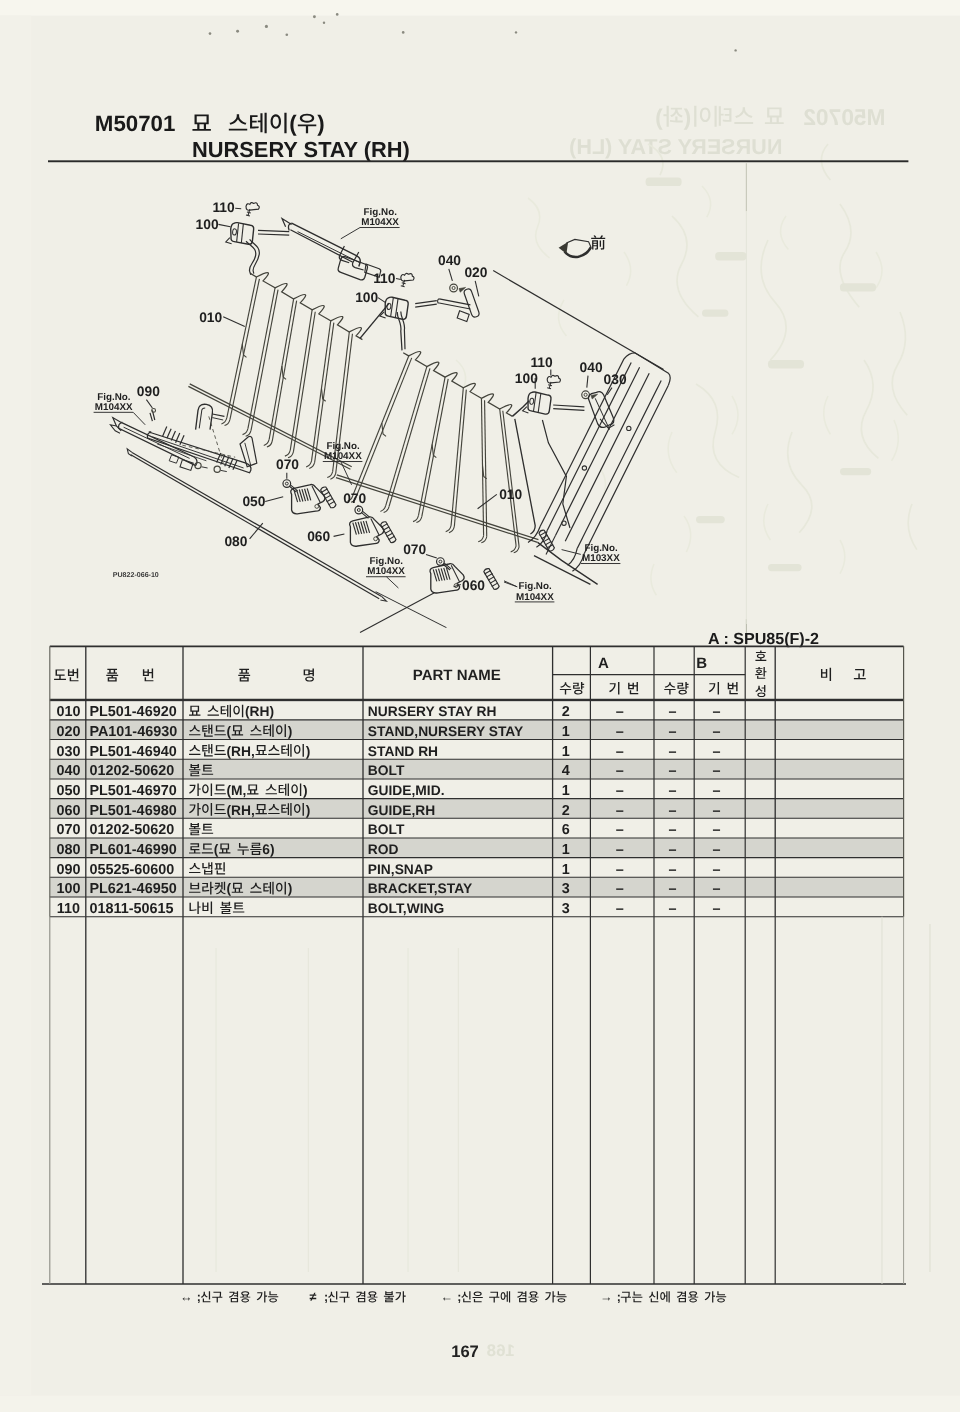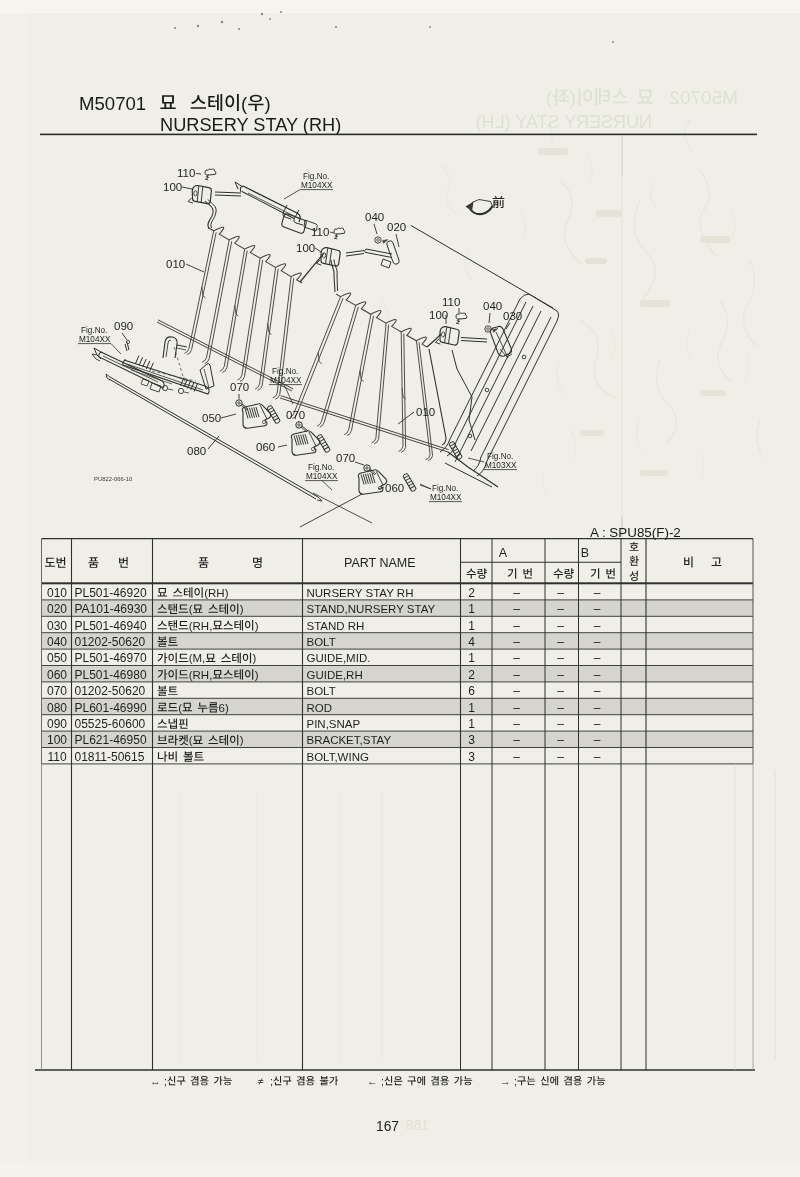--- a/index.html
+++ b/index.html
@@ -1,15 +1,15 @@
 <!DOCTYPE html>
 <html><head><meta charset="utf-8">
 <style>
 html,body{margin:0;padding:0;background:#e8e8e0;}
-#page{position:relative;width:800px;height:1177px;background:#fca5a5;overflow:hidden;font-family:"Liberation Sans",sans-serif;}
+#page{position:relative;width:800px;height:1177px;background:#fca5a5;overflow:hidden;font-family:"Liberation Sans",sans-serif;font-weight:bold;}
 svg{position:absolute;left:0;top:0;}
 </style></head><body>
 <div id="page">
 <svg width="800" height="1177" viewBox="0 0 800 1177">
 <defs>
         <path id="kbb18" d="M262 359H361V90H262ZM556 359H655V89H556ZM47 113H873V30H47ZM140 760H776V324H140ZM678 680H238V404H678Z"></path>
         <path id="kc2a4" d="M403 771H490V703Q490 643 471 589Q452 535 418 488Q383 441 337 403Q290 366 235 339Q180 313 120 300L76 383Q128 394 177 415Q226 436 267 468Q308 499 338 537Q369 574 386 617Q403 659 403 703ZM422 771H509V703Q509 659 526 616Q543 574 573 536Q604 498 645 467Q686 436 735 415Q783 393 836 383L792 300Q732 313 677 339Q622 366 575 403Q529 440 494 487Q460 534 441 589Q422 643 422 703ZM47 120H873V37H47Z"></path>
         <path id="kd14c" d="M423 490H591V408H423ZM78 212H138Q206 212 259 214Q312 215 360 220Q407 225 457 234L466 153Q414 143 365 138Q316 134 262 132Q207 131 138 131H78ZM78 724H416V644H174V184H78ZM145 478H377V399H145ZM728 831H824V-81H728ZM543 811H637V-37H543Z"></path>
         <path id="kc774" d="M696 831H796V-83H696ZM312 763Q380 763 433 724Q486 684 516 612Q546 540 546 443Q546 344 516 272Q486 200 433 160Q380 121 312 121Q244 121 191 160Q138 200 108 272Q77 344 77 443Q77 540 108 612Q138 684 191 724Q244 763 312 763ZM312 672Q271 672 240 645Q209 617 192 566Q174 514 174 443Q174 371 192 319Q209 267 240 239Q271 211 312 211Q353 211 384 239Q415 267 432 319Q450 371 450 443Q450 514 432 566Q415 617 384 645Q353 672 312 672Z"></path>
         <path id="kc6b0" d="M46 313H873V231H46ZM407 261H507V-82H407ZM457 796Q554 796 626 771Q699 746 740 701Q780 656 780 594Q780 532 740 487Q699 442 626 417Q554 393 457 393Q362 393 289 417Q216 442 175 487Q135 532 135 594Q135 656 175 701Q216 746 289 771Q362 796 457 796ZM457 716Q392 716 342 701Q293 687 265 659Q238 632 238 595Q238 557 265 530Q293 502 342 488Q392 473 457 473Q524 473 573 488Q622 502 650 530Q677 557 677 595Q677 632 650 659Q622 687 573 701Q524 716 457 716Z"></path>

